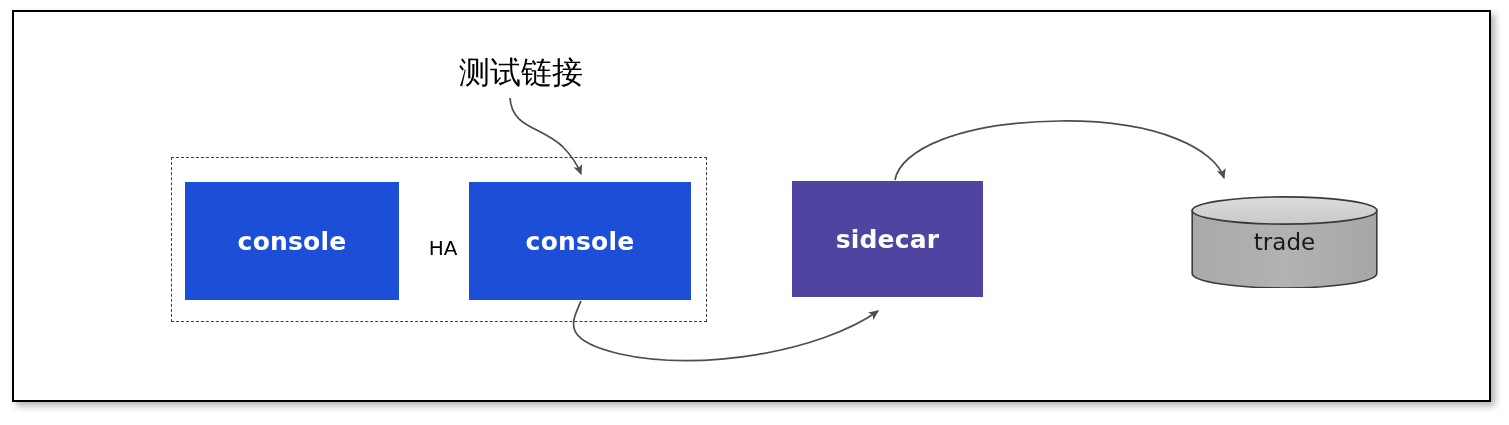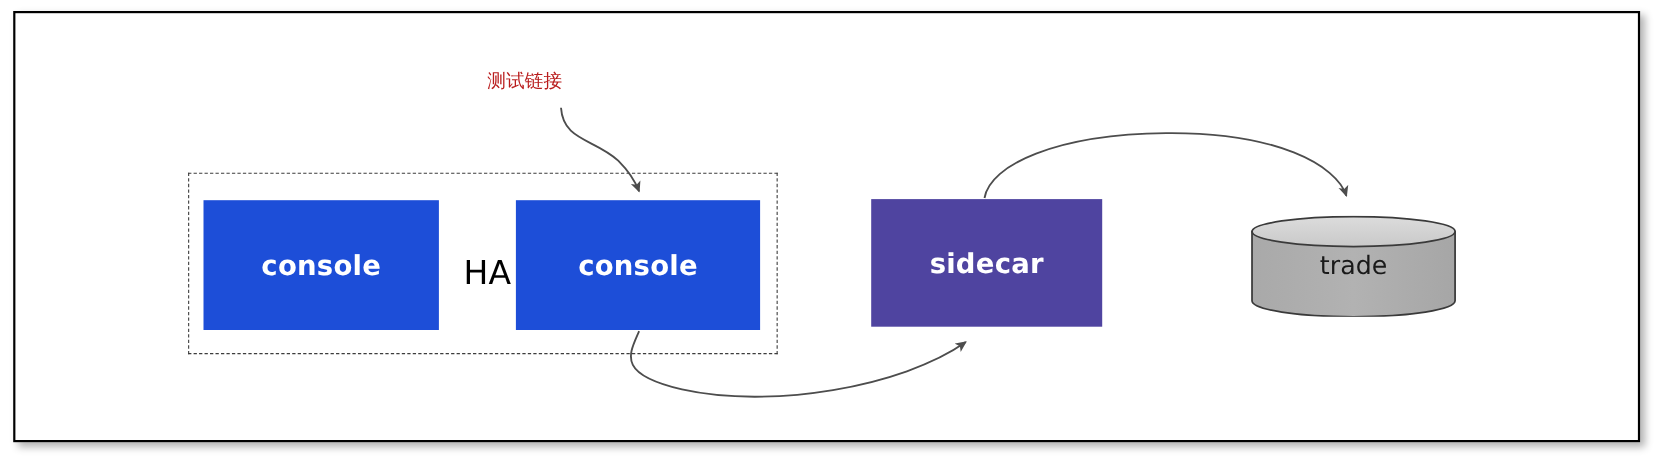--- a/index.html
+++ b/index.html
@@ -60,55 +60,55 @@
     color: #ffffff;
     font-weight: bold;
     font-size: 25px;
     letter-spacing: 0.2px;
   }
   .node-console { background: #1d4ed8; }
   .node-sidecar { background: #4f44a0; }
 
   #node-console-primary { left: 185px; top: 182px; width: 214px; height: 118px; }
   #node-console-standby { left: 469px; top: 182px; width: 222px; height: 118px; }
-  #node-sidecar        { left: 792px; top: 181px; width: 210px; height: 116px; }
+  #node-sidecar        { left: 792px; top: 181px; width: 191px; height: 116px; }
 
   
   #ha-label {
     position: absolute;
     left: 405px;
     top: 232px;
     width: 76px;
     height: 32px;
     display: flex;
     align-items: center;
     justify-content: center;
-    font-size: 30px;
+    font-size: 20px;
     color: #000000;
   }
 
   
   #annotation-test-link {
     position: absolute;
     left: 443px;
     top: 56px;
     width: 140px;
     height: 34px;
     display: flex;
     align-items: center;
-    justify-content: flex-start;
-    font-size: 17px;
-    color: #b91c1c;
+    justify-content: flex-end;
+    font-size: 31px;
+    color: #000000;
     white-space: nowrap;
   }
 
   
   #datastore-trade {
     position: absolute;
-    left: 1137px;
+    left: 1191px;
     top: 196px;
     width: 217px;
     height: 92px;
   }
   #datastore-trade .db-label {
     position: absolute;
     left: 0;
     top: 0;
     width: 187px;
     height: 92px;

